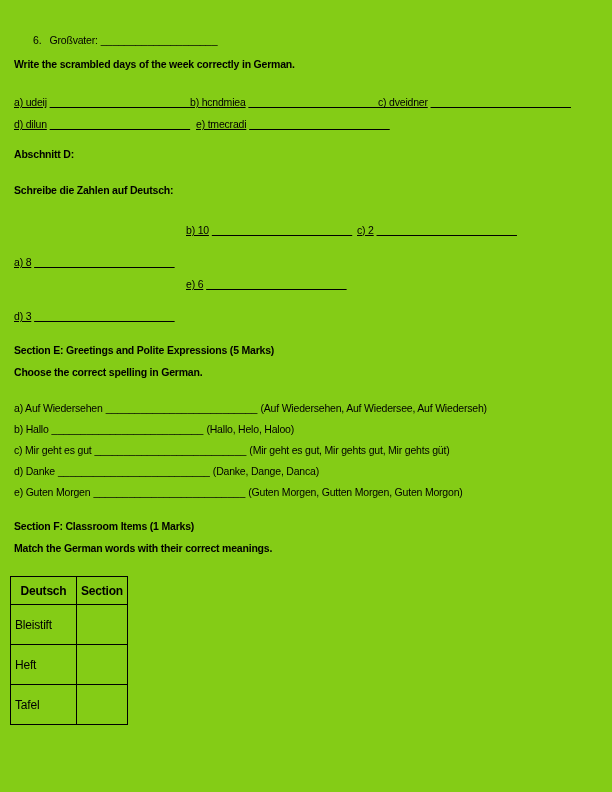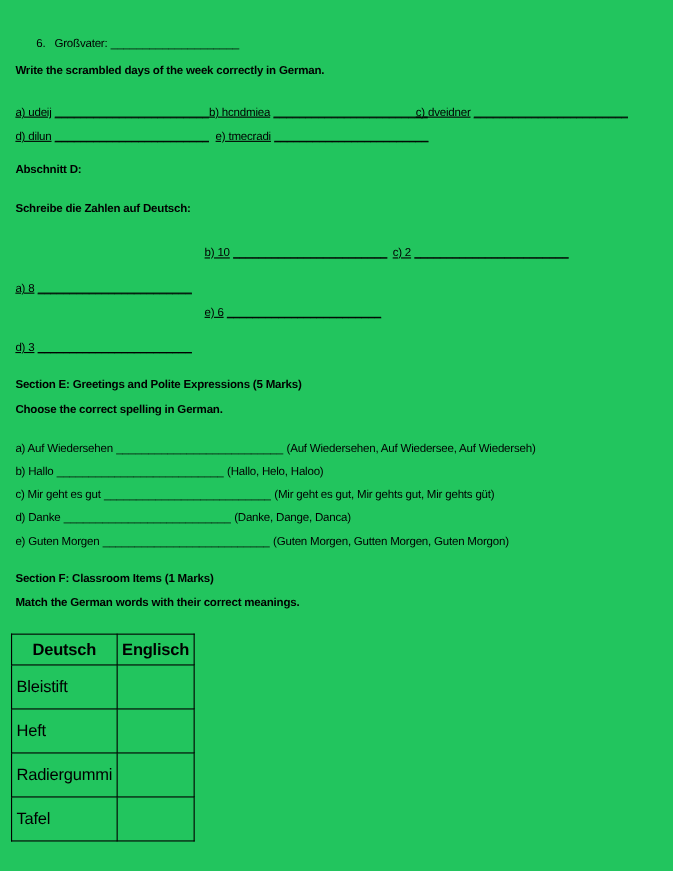--- a/index.html
+++ b/index.html
@@ -1,19 +1,19 @@
 <!DOCTYPE html>
 <html><head>
 <meta charset="utf-8">
 <style>
   html,body{margin:0;padding:0;background:#e8e8e8;}
   .page{
     position:relative;
     width:612px;height:792px;
-    background:#22c55e;
+    background:#84cc16;
     font-family:"Liberation Sans", sans-serif;
     font-size:10.5px;
     letter-spacing:-0.2px;
     color:#000;
     overflow:hidden;
     box-sizing:border-box;
     padding:34px 14px 0 14px;
   }
   .line{line-height:12px;white-space:nowrap;}
   .bold{font-weight:bold;}
@@ -29,21 +29,21 @@
   .mt10{margin-top:10px;} .mt18{margin-top:18px;} .mt24{margin-top:24px;}
   .mt28{margin-top:28px;} .mt9{margin-top:9px;}
   
   table.match{
     border-collapse:collapse;
     margin-top:22px;
     margin-left:-4px;
   }
   table.match th, table.match td{
     border:1px solid #000;
-    font-size:15px;
+    font-size:12px;
     letter-spacing:-0.2px;
     padding:0 4px;
     box-sizing:border-box;
   }
   table.match th{width:66px;height:28px;text-align:center;font-weight:bold;}
   table.match th.en{width:46px;}
   table.match td{height:40px;vertical-align:middle;text-align:left;}
 </style>
 </head>
 <body>
@@ -89,36 +89,32 @@
   <div class="line mt9"><span>d) Danke</span><span class="blank">__________________________</span><span class="opts">(Danke, Dange, Danca)</span></div>
   <div class="line mt9"><span>e) Guten Morgen</span><span class="blank">__________________________</span><span class="opts">(Guten Morgen, Gutten Morgen, Guten Morgon)</span></div>
 
   <div class="line bold mt22">Section F: Classroom Items (1 Marks)</div>
   <div class="line bold mt10">Match the German words with their correct meanings.</div>
 
   <table class="match">
     <thead>
       <tr>
         <th>Deutsch</th>
-        <th class="en">Englisch</th>
+        <th class="en">Section</th>
       </tr>
     </thead>
     <tbody>
       <tr>
         <td>Bleistift</td>
         <td></td>
       </tr>
       <tr>
         <td>Heft</td>
         <td></td>
       </tr>
       <tr>
-        <td>Radiergummi</td>
-        <td></td>
-      </tr>
-      <tr>
         <td>Tafel</td>
         <td></td>
       </tr>
     </tbody>
   </table>
 
 </div>
 
 </body></html>

